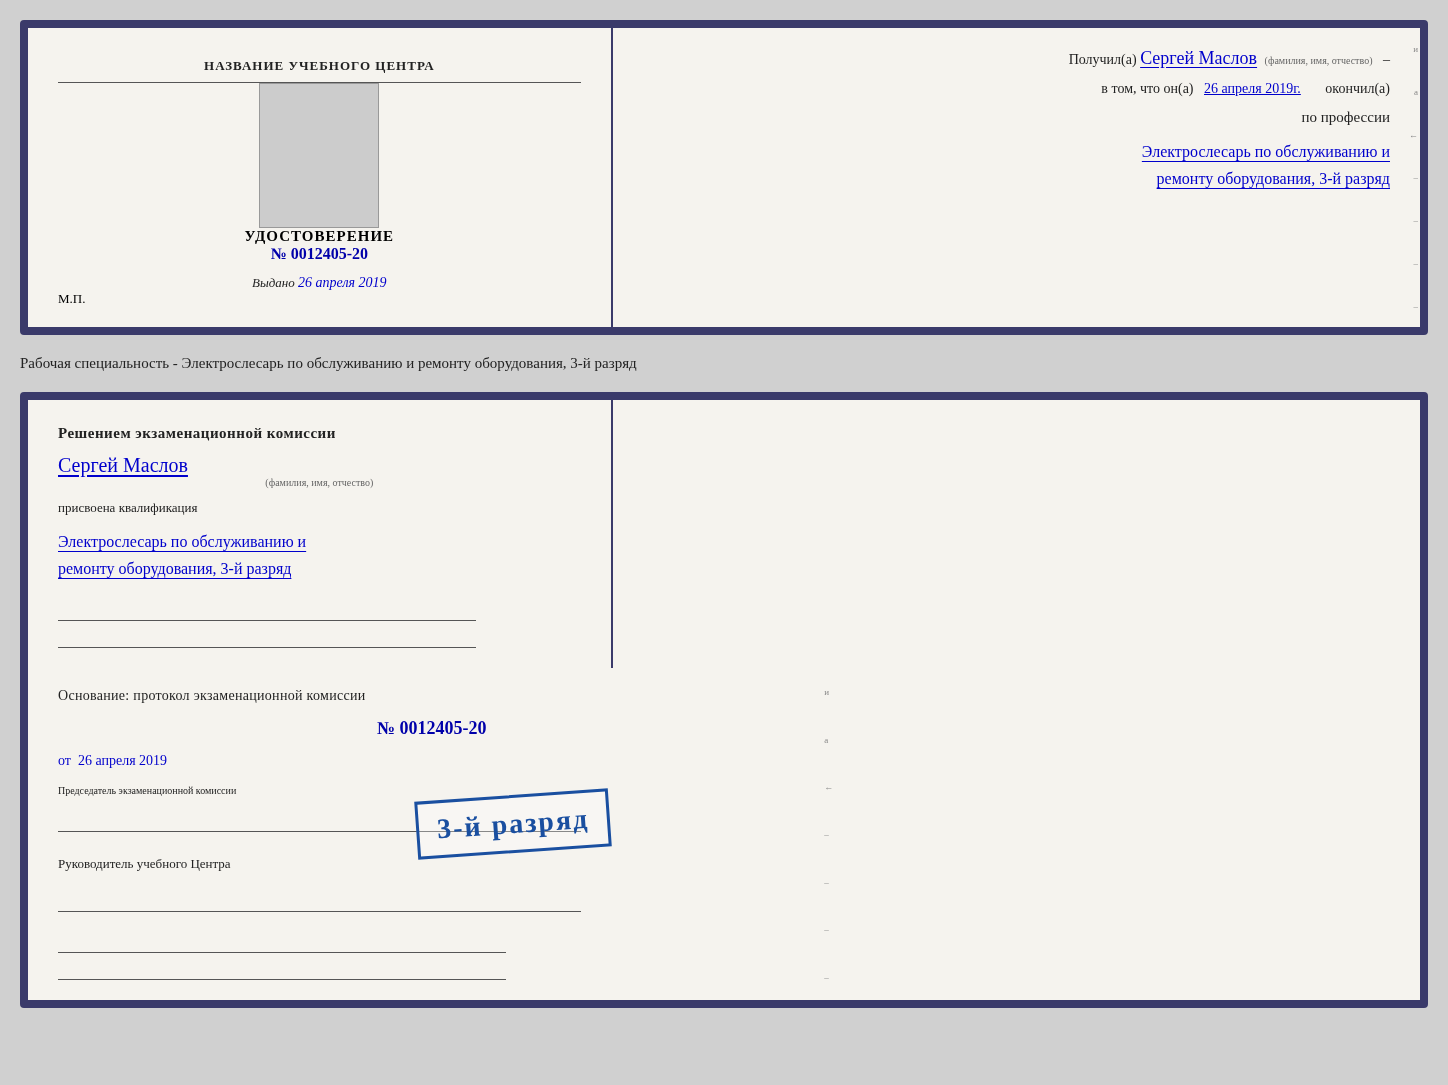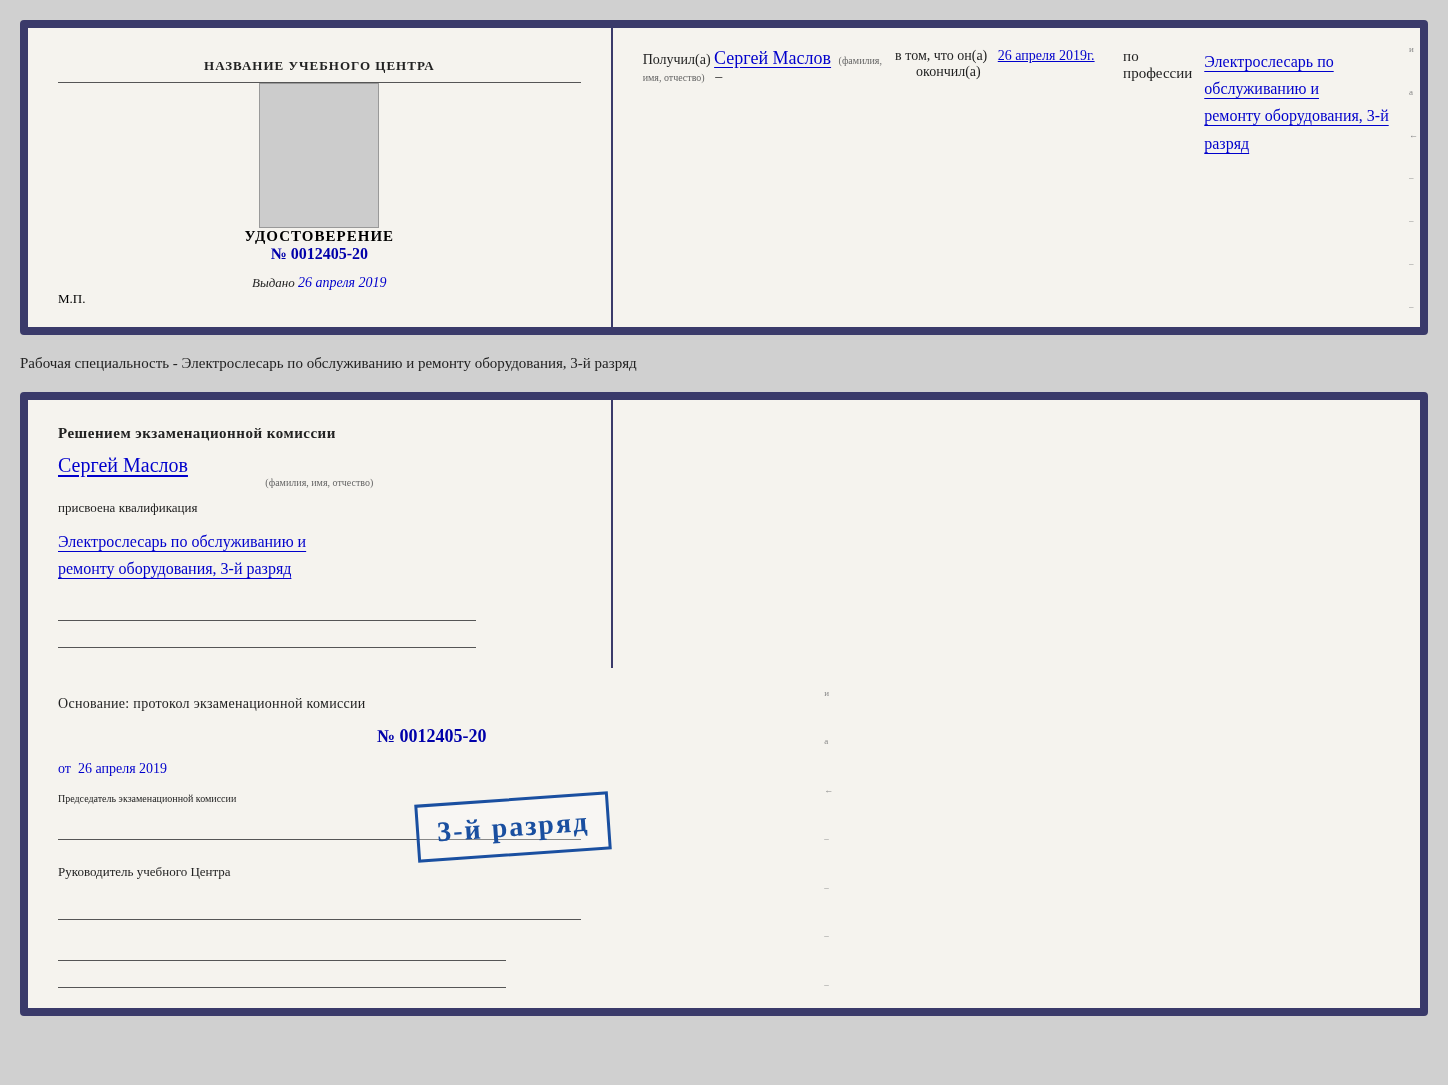--- a/index.html
+++ b/index.html
@@ -33,22 +33,24 @@
       padding: 30px 30px 20px 30px;
       display: flex;
       flex-direction: column;
       align-items: center;
     }
 
     .cert-right {
       width: 58%;
       padding: 20px 30px 20px 30px;
       display: flex;
+      flex-direction: column;
       gap: 12px;
       position: relative;
+      text-align: right;
     }
 
     .training-center-title {
       font-size: 13px;
       text-align: center;
       letter-spacing: 1px;
       font-weight: bold;
       color: #222;
       text-transform: uppercase;
       border-bottom: 1px solid #555;
@@ -231,21 +233,20 @@
       color: #0000cc;
       font-size: 13px;
       text-decoration: underline;
     }
 
     
     .basis-title {
       font-size: 14px;
       color: #222;
       letter-spacing: 0.3px;
-      margin-top: 8px;
     }
 
     .protocol-number {
       font-size: 18px;
       color: #0000aa;
       font-weight: bold;
       text-align: center;
     }
 
     .protocol-date {

